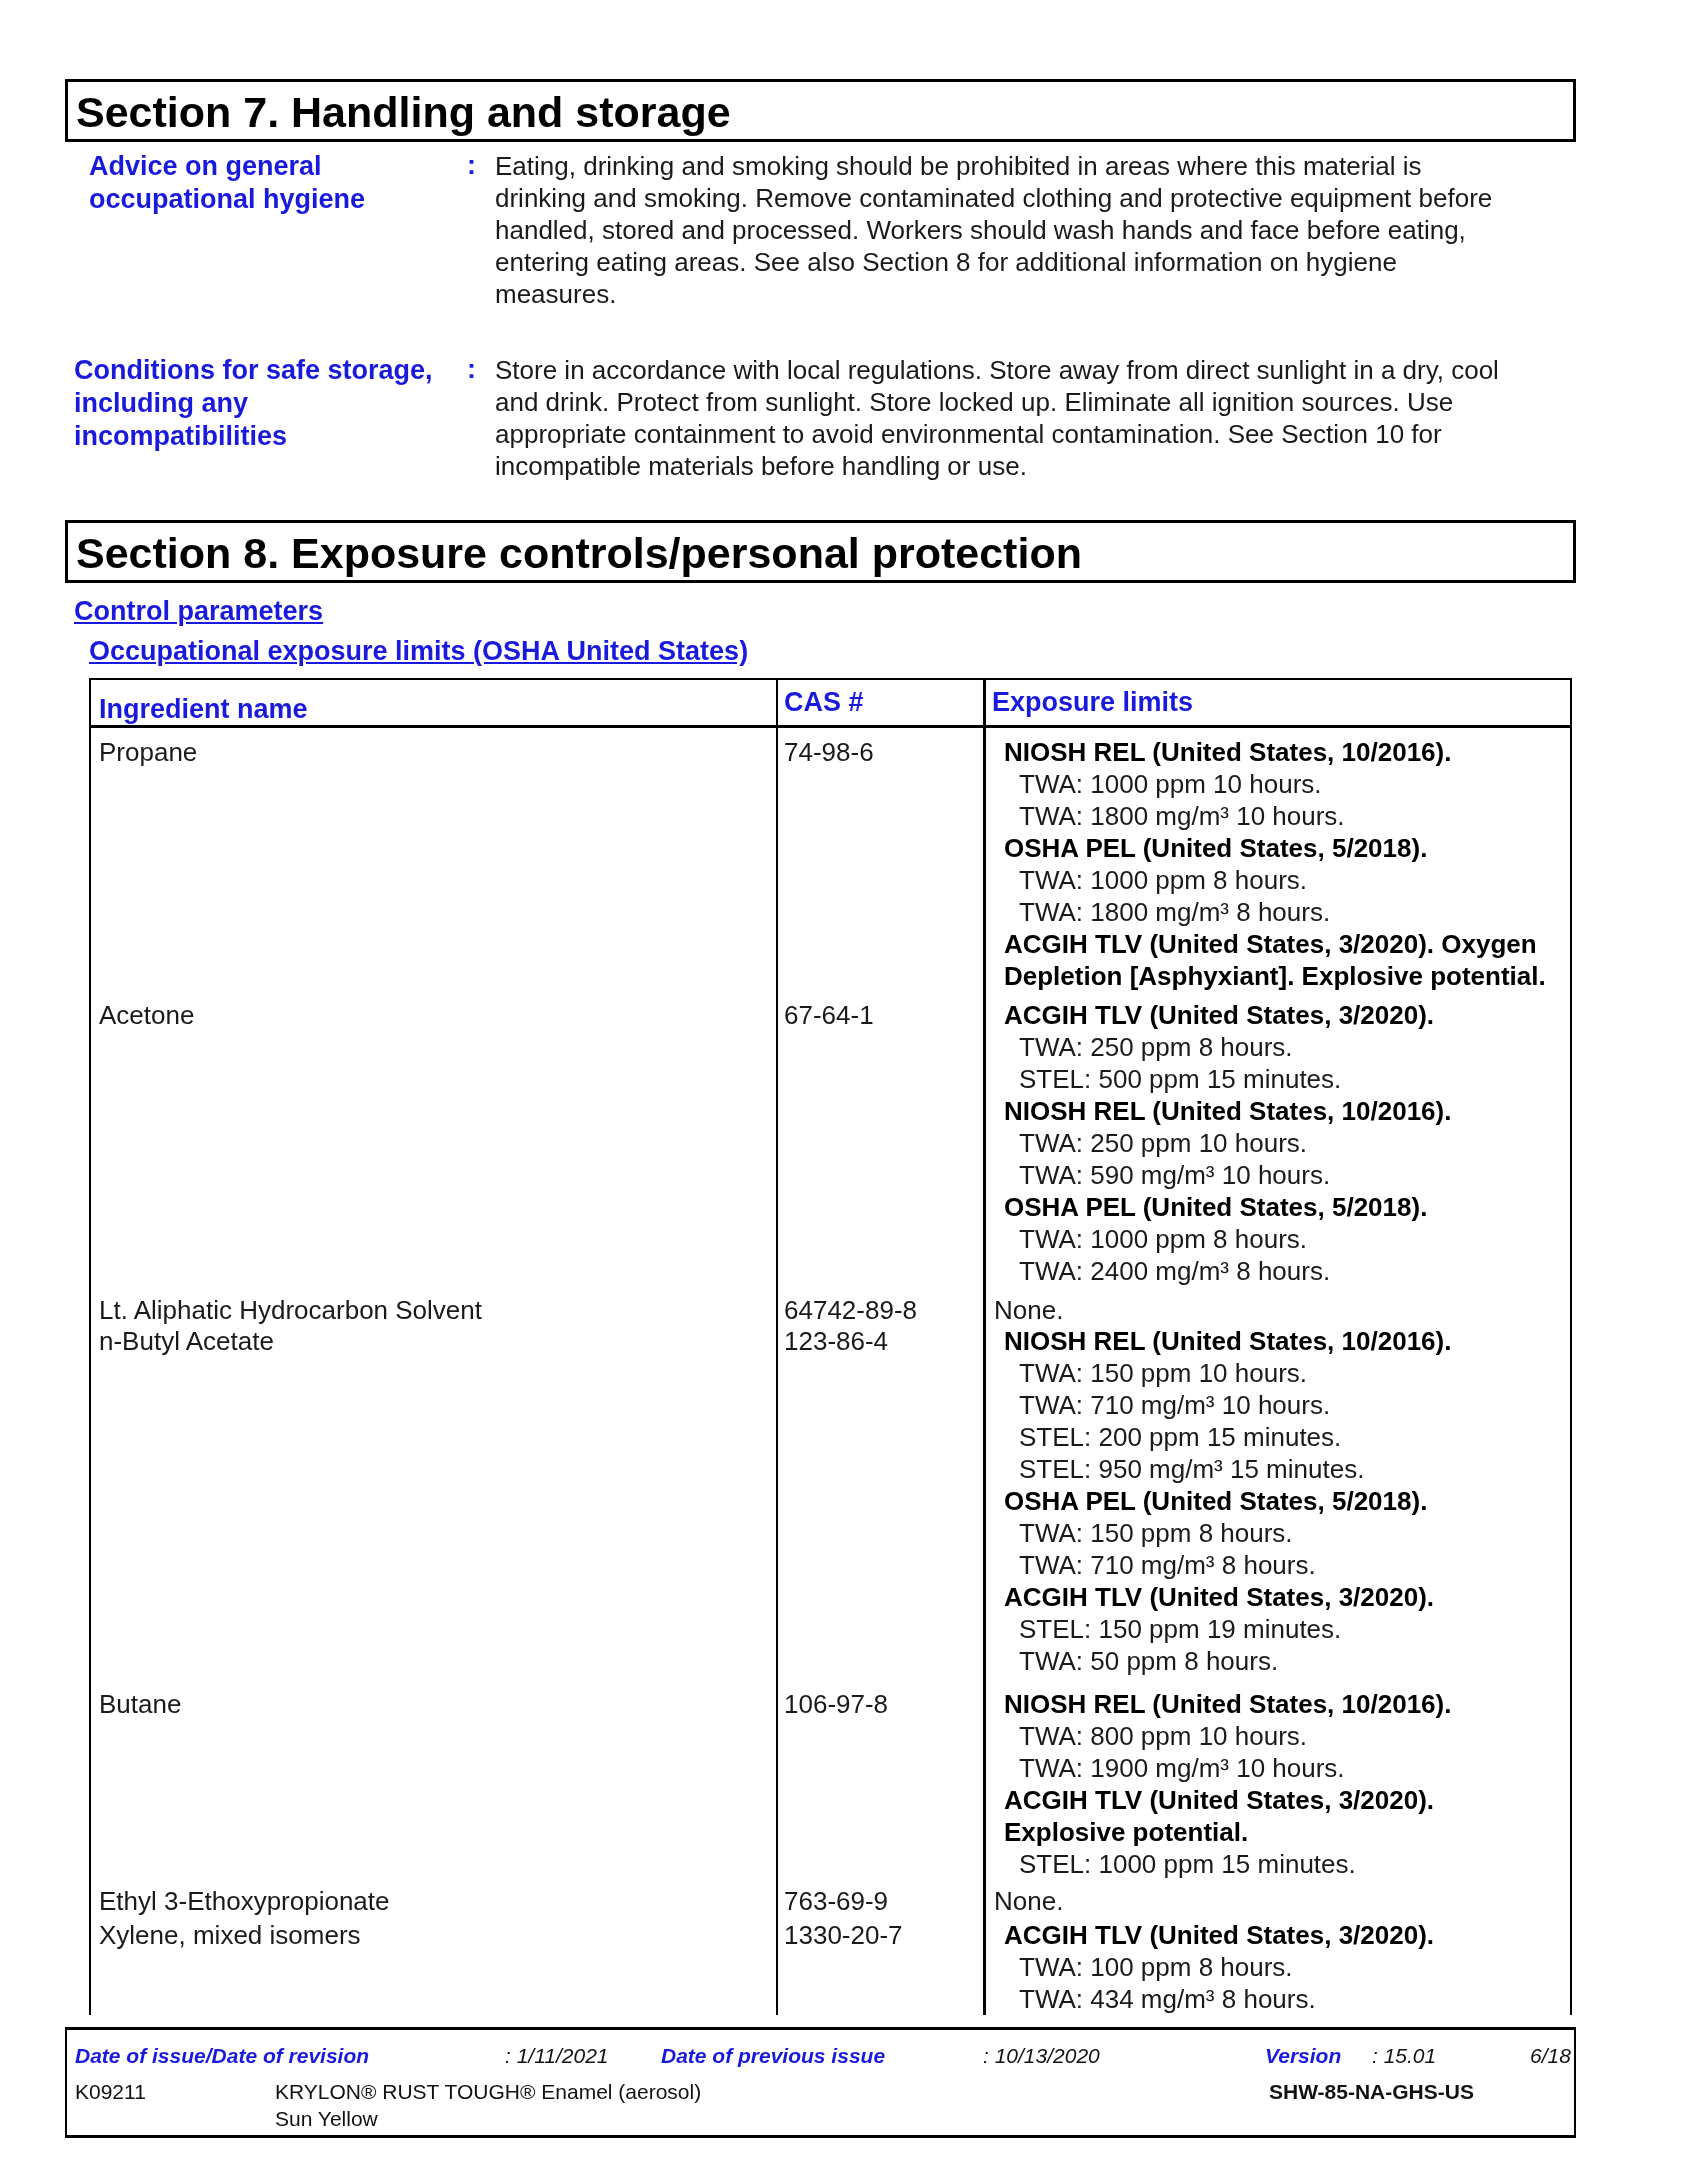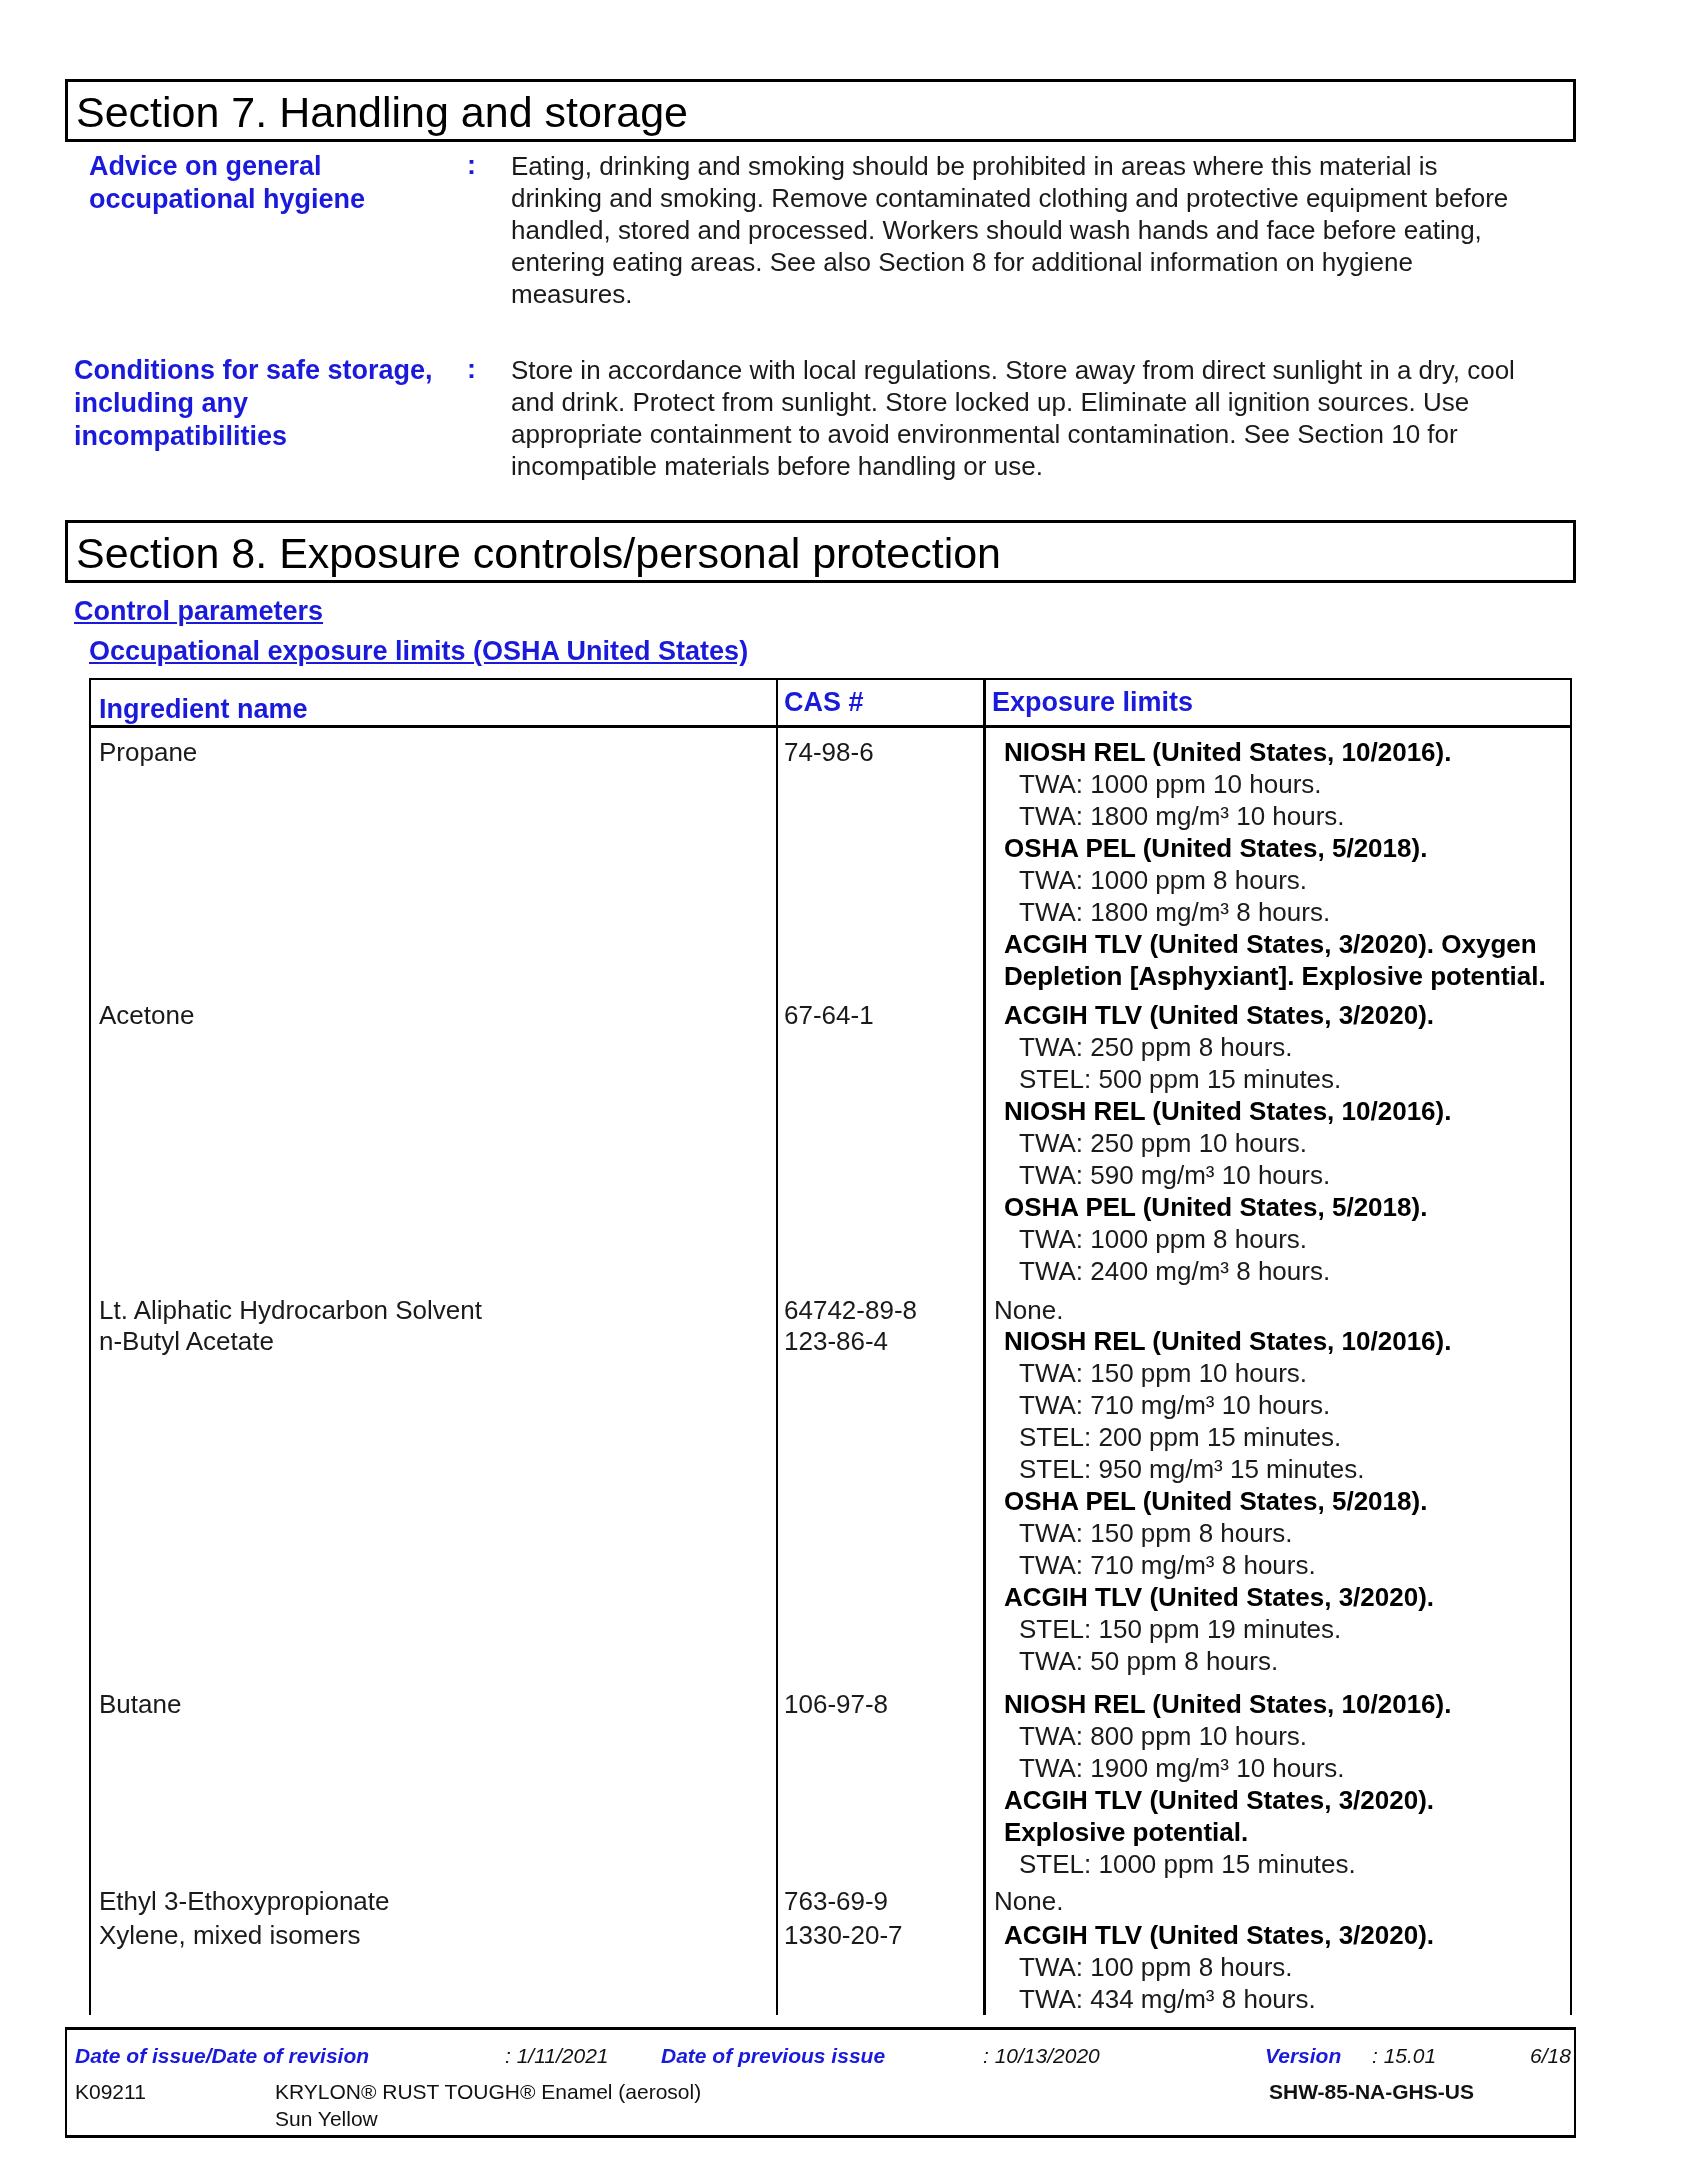--- a/index.html
+++ b/index.html
@@ -2,24 +2,24 @@
 <html><head>
 <meta charset="utf-8">
 <style>
   html, body { margin: 0; padding: 0; background: #ffffff; }
   body { width: 1683px; height: 2178px; position: relative; overflow: hidden;
          font-family: "Liberation Sans", sans-serif; color: #111; }
   .abs { position: absolute; }
   .section-box { position: absolute; left: 65px; width: 1511px; height: 63px;
                  border: 3px solid #000; box-sizing: border-box; }
   .section-title { position: absolute; left: 8px; top: 6px; font-size: 43px;
-                   font-weight: normal; color: #000; white-space: nowrap; }
+                   font-weight: bold; color: #000; white-space: nowrap; }
   .blue-label { color: #1a1adc; font-weight: bold; font-size: 27px; line-height: 33px; }
   .colon { color: #1a1adc; font-weight: bold; font-size: 27px; }
-  .body-text { font-size: 26px; line-height: 32px; color: #1a1a1a; margin-left: 16px; }
+  .body-text { font-size: 26px; line-height: 32px; color: #1a1a1a; }
   .link-heading { color: #1a1adc; font-weight: bold; font-size: 27px;
                   text-decoration: underline; white-space: nowrap; }
   .table { position: absolute; left: 89px; top: 678px; width: 1483px; height: 1337px;
            border-left: 2px solid #000; border-right: 2px solid #000; border-top: 2px solid #000;
            box-sizing: border-box; }
   .thead { position: absolute; left: 0; top: 0; width: 100%; height: 48px;
            border-bottom: 3px solid #000; box-sizing: border-box; }
   .th { position: absolute; top: 7px; color: #1a1adc; font-weight: bold; font-size: 27px; white-space: nowrap; }
   .vline { position: absolute; top: 0; width: 2px; background: #000; height: 100%; }
   .cell { position: absolute; font-size: 26px; line-height: 32px; color: #1a1a1a; white-space: nowrap; }

